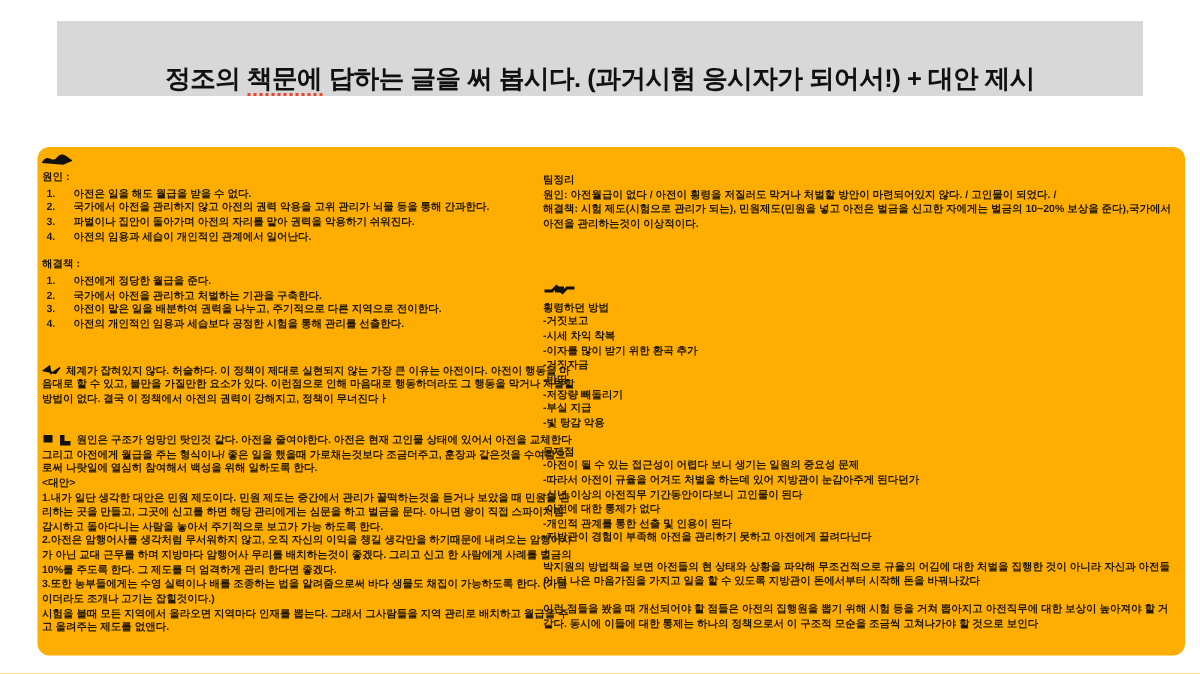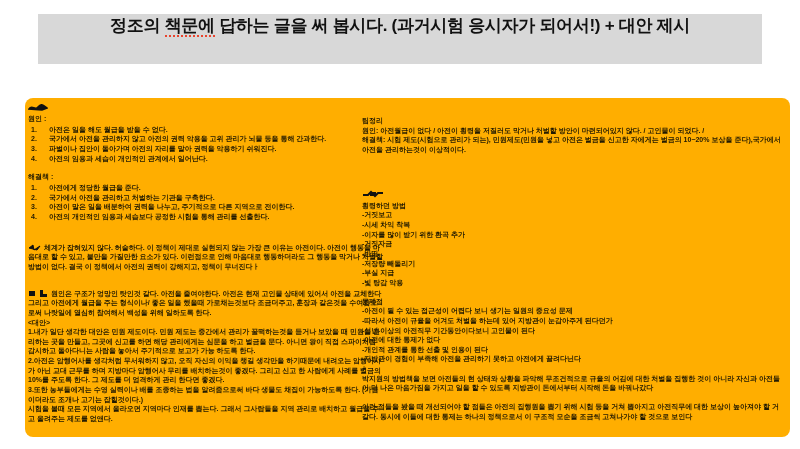--- a/index.html
+++ b/index.html
@@ -6,21 +6,21 @@
   body{
     width:800px;height:449px;position:relative;overflow:hidden;
     background:#ffffff;
     font-family:"Liberation Sans","DejaVu Sans",sans-serif;
     color:#221a00;
   }
   
   .title-bar{
     position:absolute;left:38px;top:14px;width:724px;height:50px;
     background:#d8d8d8;
-    display:flex;align-items:flex-start;justify-content:center;
+    display:flex;align-items:flex-end;justify-content:center;
   }
   .title-text{
     font-size:17px;font-weight:bold;color:#111111;letter-spacing:-0.3px;
     white-space:nowrap;
   }
   .spell{border-bottom:2px dotted #e8442e;}
   
   .note-panel{
     position:absolute;left:25px;top:98px;width:765px;height:339px;
     background:#ffae00;border-radius:8px;overflow:hidden;

